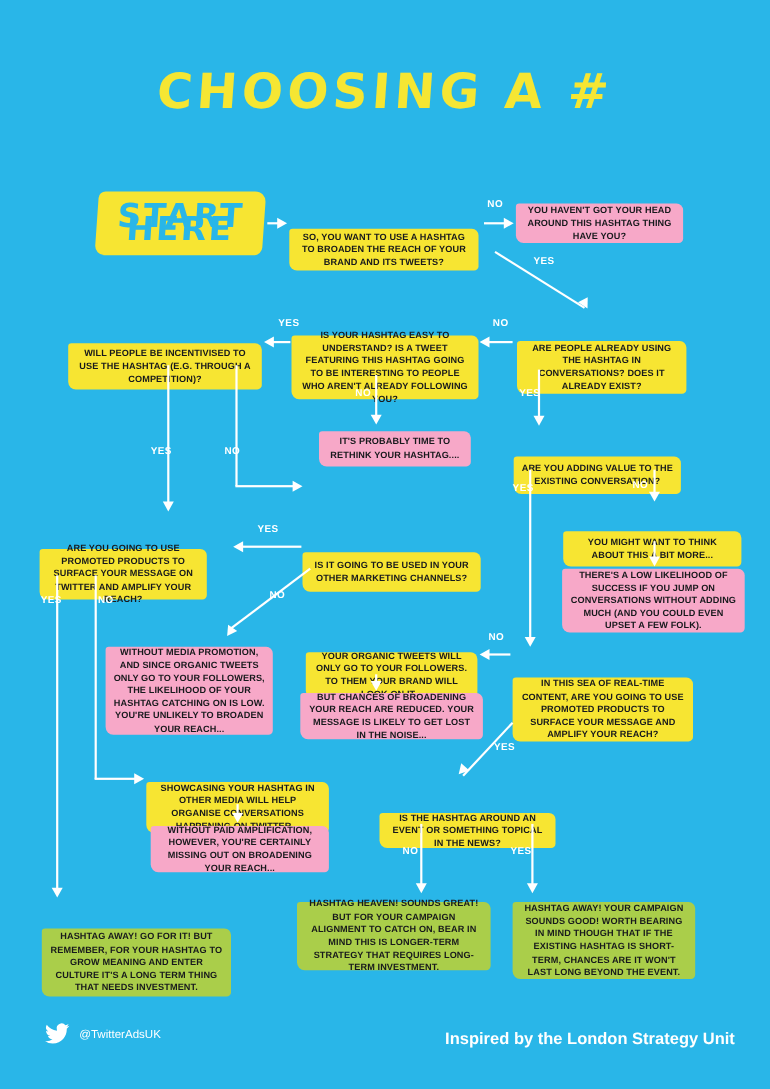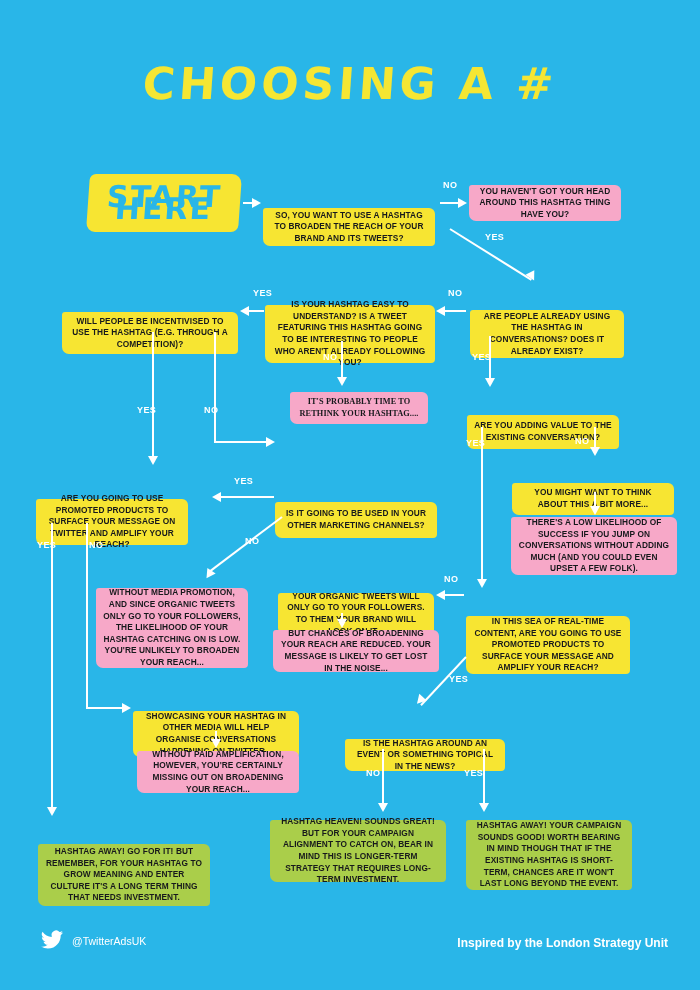--- a/index.html
+++ b/index.html
@@ -64,21 +64,21 @@
   .ar-left{border-top:5px solid transparent;border-bottom:5px solid transparent;border-right:9px solid #fff;}
   .diag{position:absolute;height:2px;background:#fff;transform-origin:0 50%;}
   .lbl{
     position:absolute;color:#ffffff;font-weight:bold;font-size:9px;
     letter-spacing:.4px;font-family:"Liberation Sans", sans-serif;
   }
 
   
   .footer{position:absolute;left:0;bottom:0;width:700px;height:60px;}
   .handle{position:absolute;left:72px;top:935px;color:#fff;font-size:10.5px;}
-  .credit{position:absolute;right:32px;top:936px;color:#fff;font-size:12px;font-weight:bold;}
+  .credit{position:absolute;right:32px;top:936px;color:#fff;font-size:15px;font-weight:bold;}
   .bird{position:absolute;left:38px;top:928px;width:28px;height:24px;}
 </style>
 </head>
 <body>
 
 <div id="stage">
 
   <div class="title">CHOOSING A #</div>
 
   <div class="node start" style="left:88px;top:174px;width:152px;height:58px;">START HERE</div>
@@ -86,21 +86,21 @@
   <div class="node yellow" style="left:263px;top:184px;width:172px;height:38px;">SO, YOU WANT TO USE A HASHTAG TO BROADEN THE REACH OF YOUR BRAND AND ITS TWEETS?</div>
 
   <div class="node pink" style="left:469px;top:185px;width:152px;height:36px;">YOU HAVEN'T GOT YOUR HEAD AROUND THIS HASHTAG THING HAVE YOU?</div>
 
   <div class="node yellow" style="left:470px;top:286px;width:154px;height:48px;">ARE PEOPLE ALREADY USING THE HASHTAG IN CONVERSATIONS? DOES IT ALREADY EXIST?</div>
 
   <div class="node yellow" style="left:265px;top:281px;width:170px;height:58px;">IS YOUR HASHTAG EASY TO UNDERSTAND? IS A TWEET FEATURING THIS HASHTAG GOING TO BE INTERESTING TO PEOPLE WHO AREN'T ALREADY FOLLOWING YOU?</div>
 
   <div class="node yellow" style="left:62px;top:288px;width:176px;height:42px;">WILL PEOPLE BE INCENTIVISED TO USE THE HASHTAG (E.G. THROUGH A COMPETITION)?</div>
 
-  <div class="node pink" style="left:290px;top:392px;width:138px;height:32px;font-family:Liberation Serif, serif;">IT'S PROBABLY TIME TO RETHINK YOUR HASHTAG....</div>
+  <div class="node pink" style="left:290px;top:392px;width:138px;height:32px;">IT'S PROBABLY TIME TO RETHINK YOUR HASHTAG....</div>
 
   <div class="node yellow" style="left:467px;top:391px;width:152px;height:34px;">ARE YOU ADDING VALUE TO THE EXISTING CONVERSATION?</div>
 
   <div class="node yellow" style="left:512px;top:459px;width:162px;height:32px;">YOU MIGHT WANT TO THINK ABOUT THIS A BIT MORE...</div>
 
   <div class="node pink" style="left:511px;top:517px;width:166px;height:58px;">THERE'S A LOW LIKELIHOOD OF SUCCESS IF YOU JUMP ON CONVERSATIONS WITHOUT ADDING MUCH (AND YOU COULD EVEN UPSET A FEW FOLK).</div>
 
   <div class="node yellow" style="left:36px;top:475px;width:152px;height:46px;">ARE YOU GOING TO USE PROMOTED PRODUCTS TO SURFACE YOUR MESSAGE ON TWITTER AND AMPLIFY YOUR REACH?</div>
 
   <div class="node yellow" style="left:275px;top:478px;width:162px;height:36px;">IS IT GOING TO BE USED IN YOUR OTHER MARKETING CHANNELS?</div>

